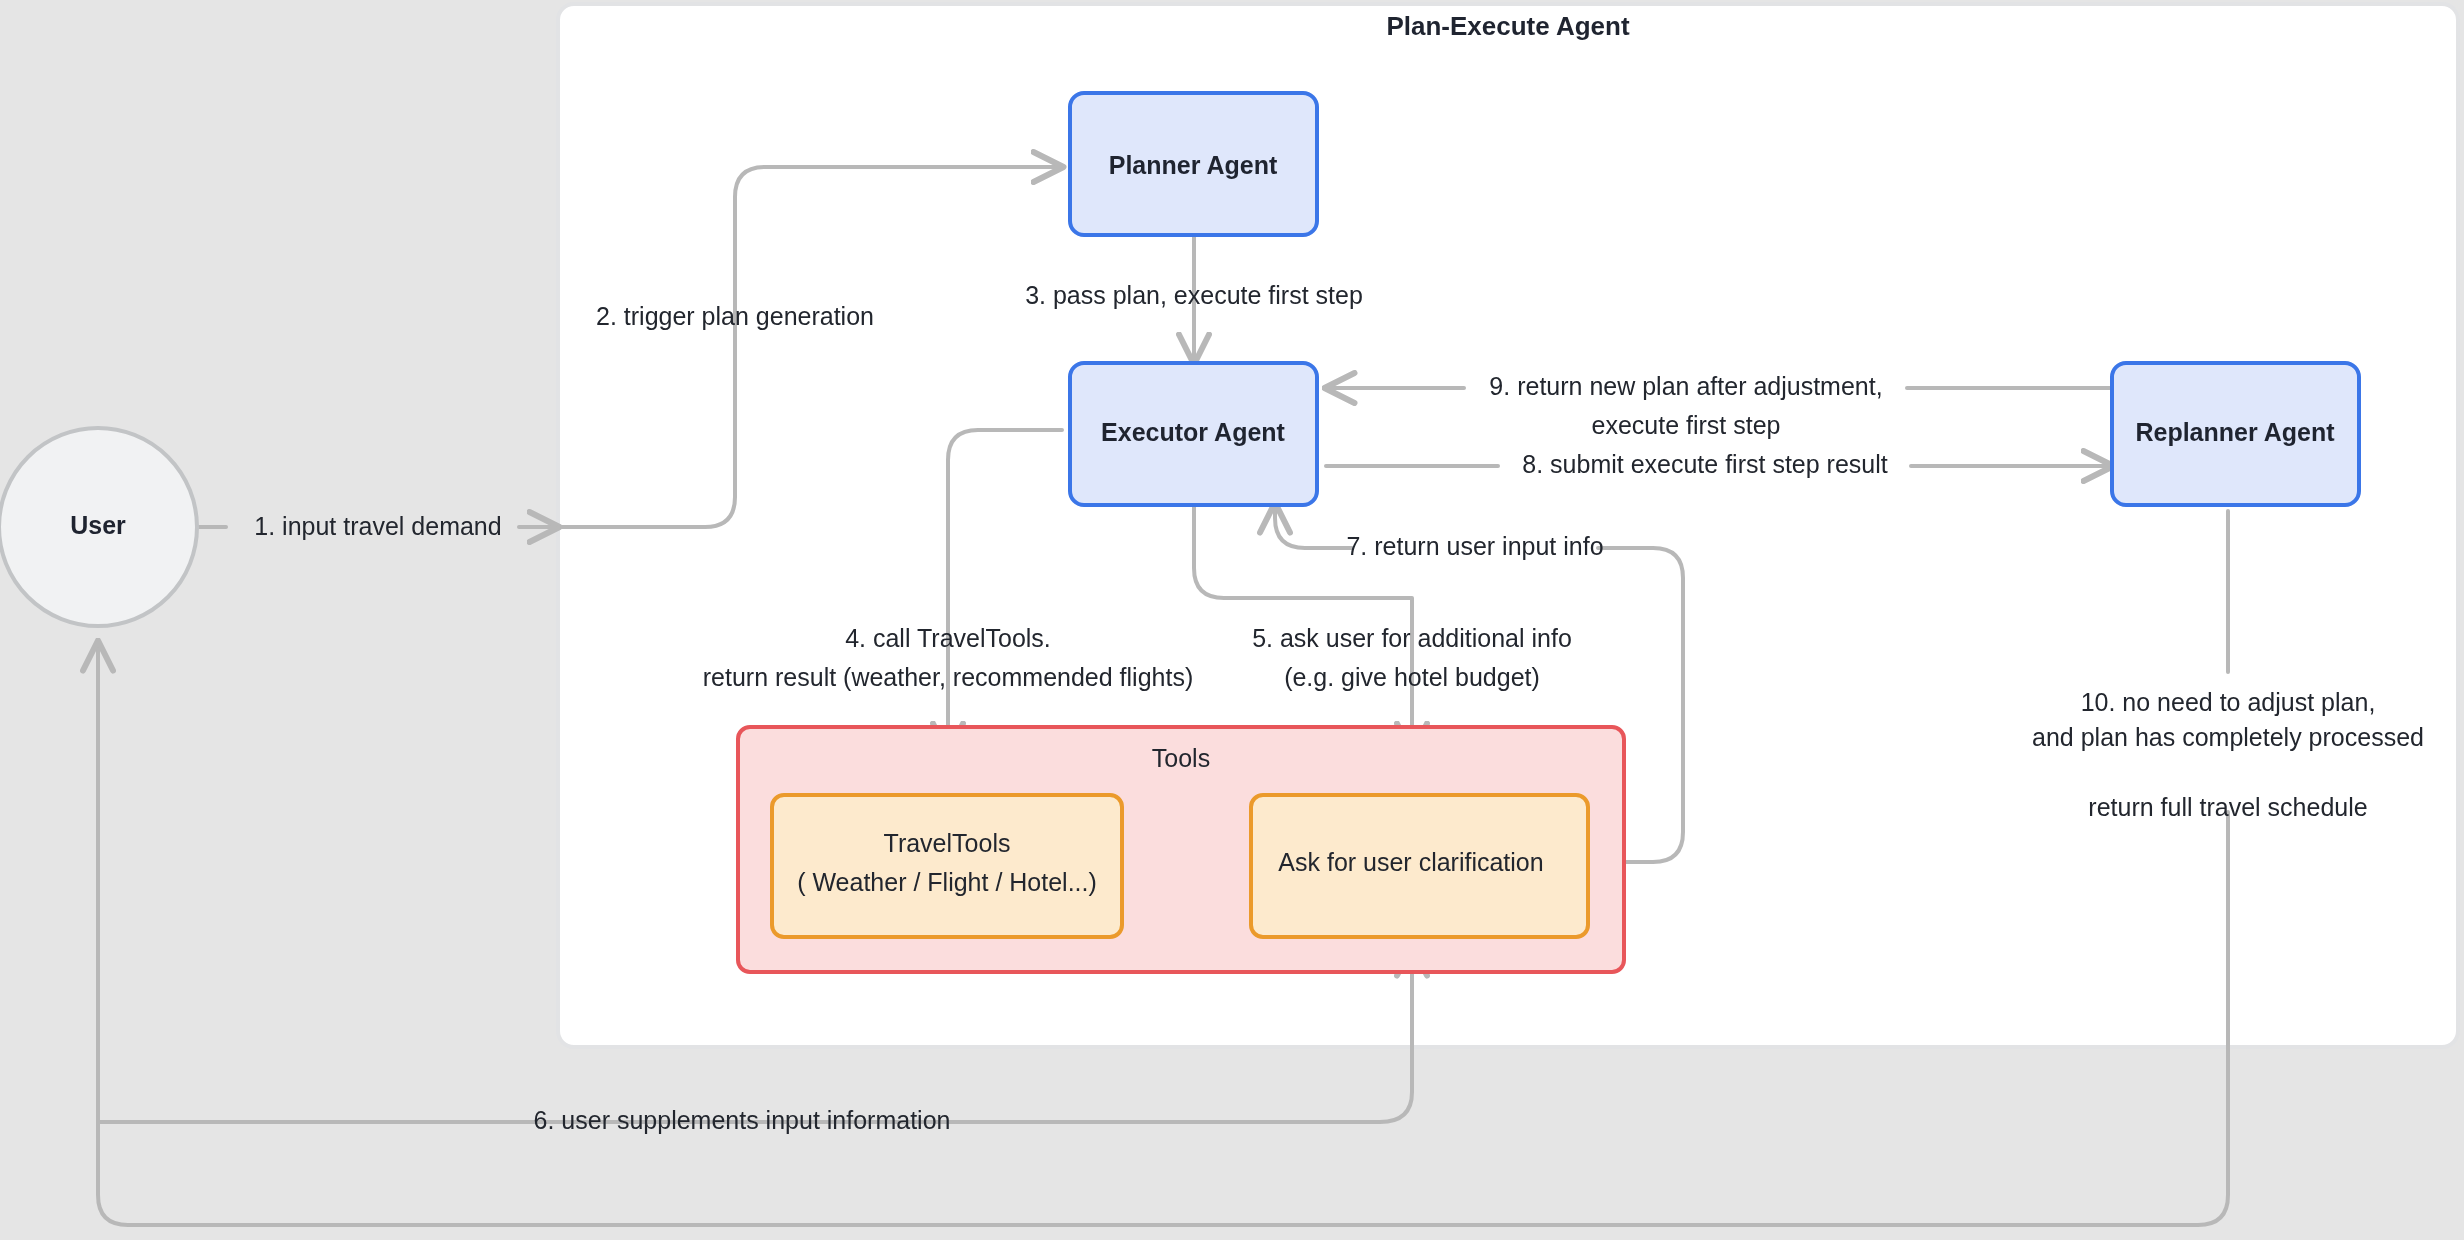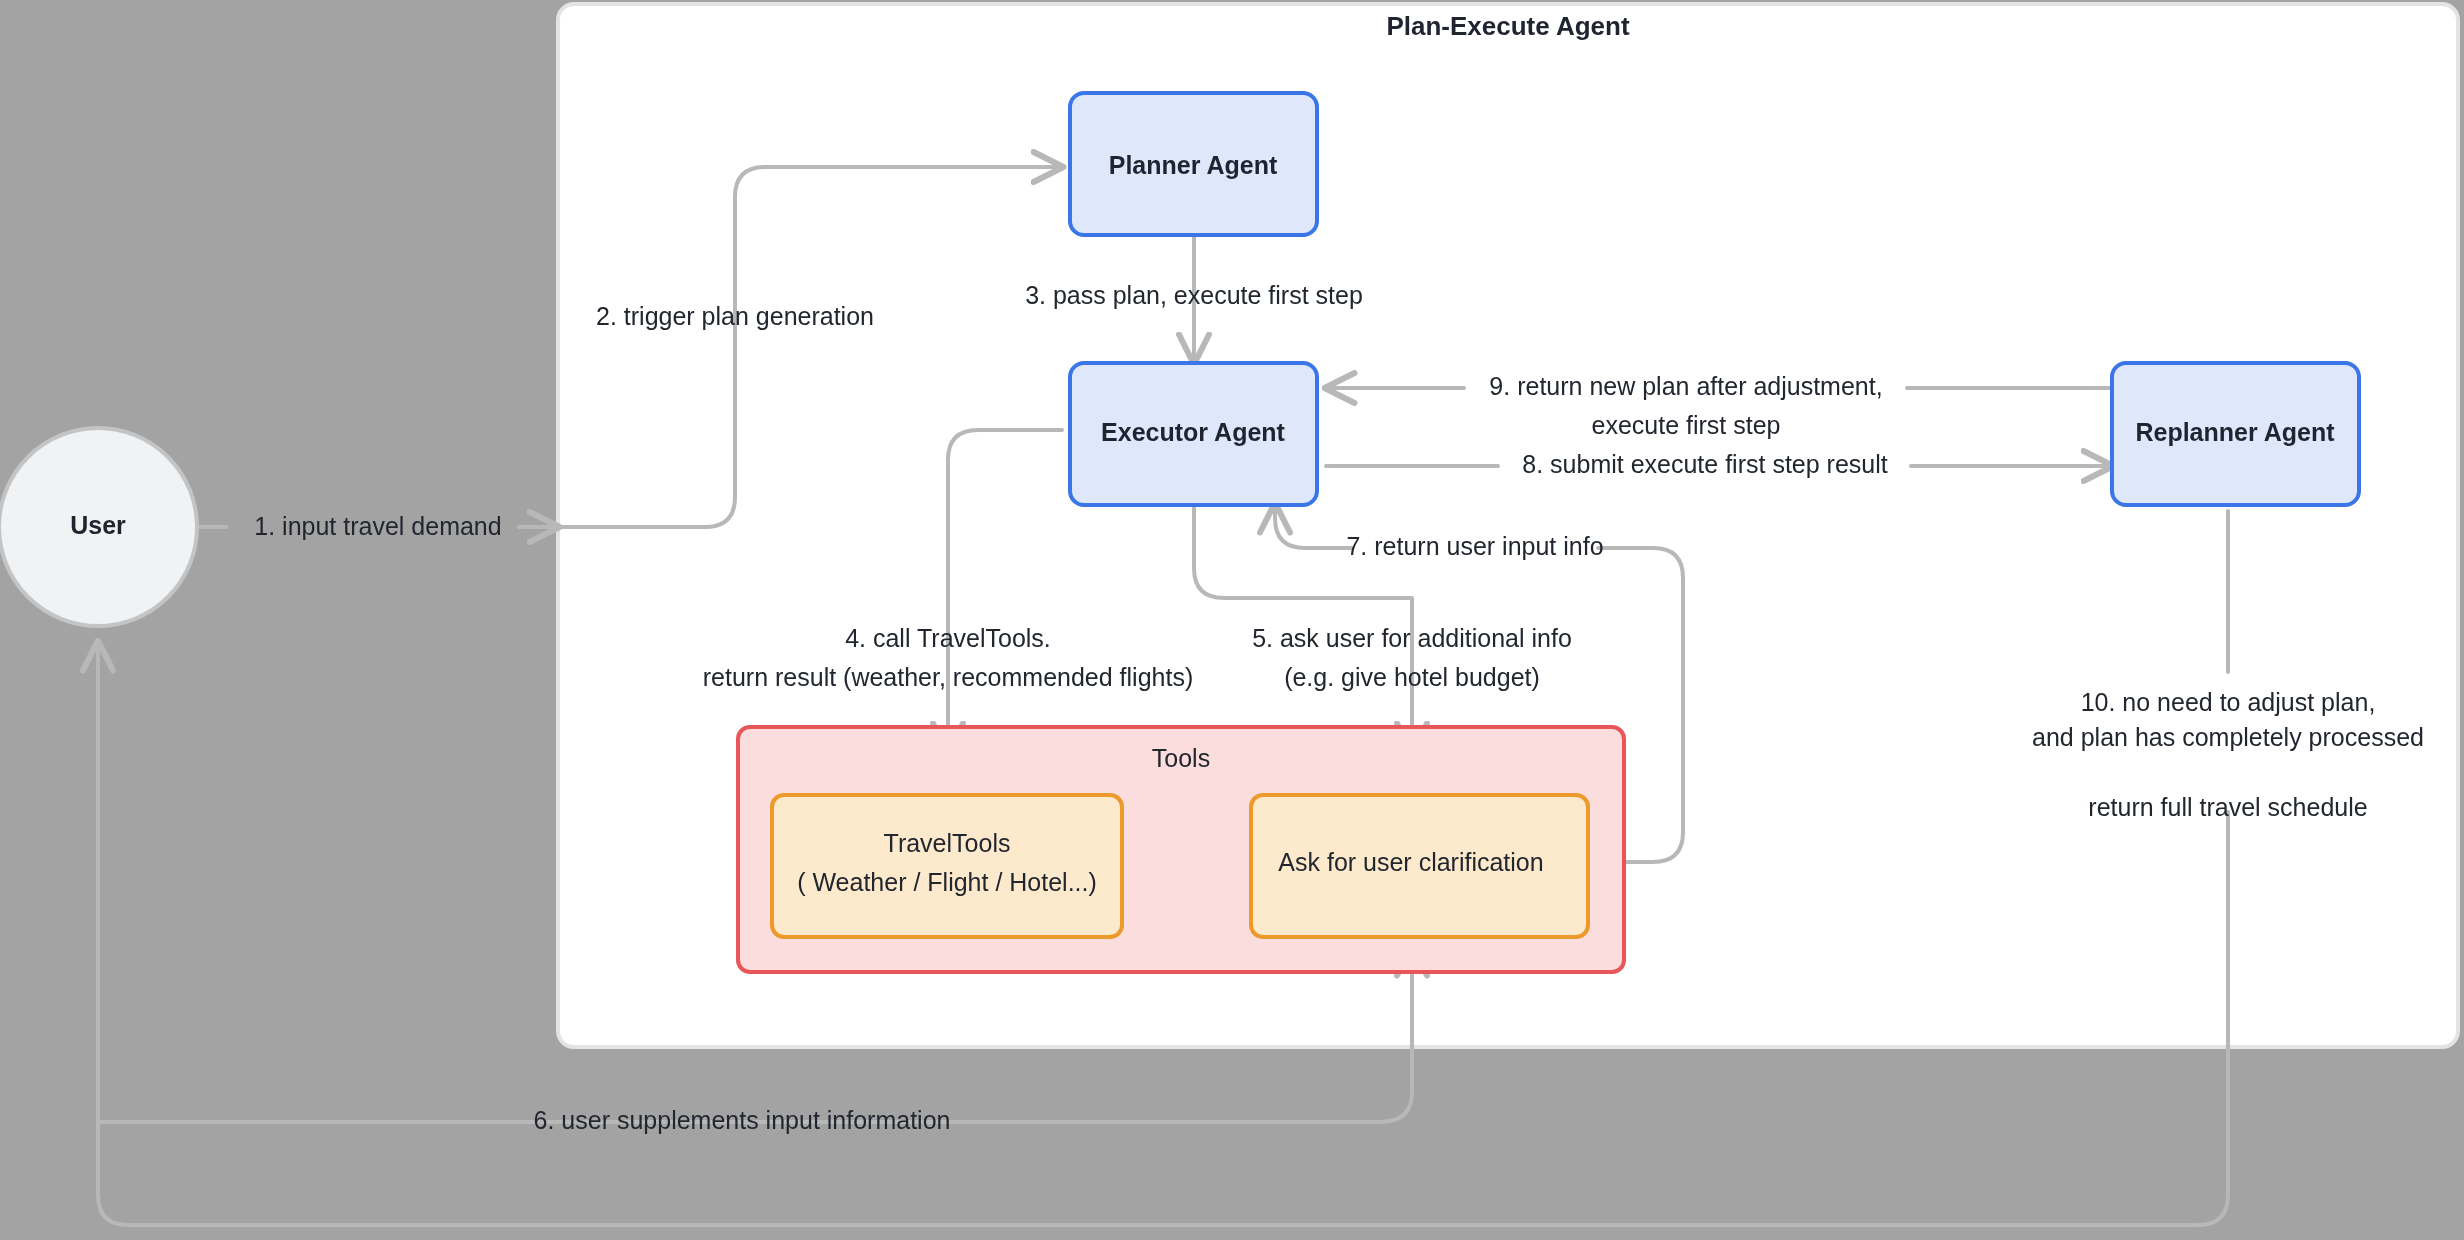--- a/index.html
+++ b/index.html
@@ -1,17 +1,17 @@
 <!DOCTYPE html>
 <html><head>
 <meta charset="utf-8">
 <style>
   html,body{margin:0;padding:0;background:#ffffff;}
   body{font-family:"Liberation Sans","DejaVu Sans",sans-serif;}
-  #stage{position:relative;width:2464px;height:1240px;background:#a3a3a3;overflow:hidden;}
+  #stage{position:relative;width:2464px;height:1240px;background:#e5e5e5;overflow:hidden;}
   svg#flow{position:absolute;left:0;top:0;width:2464px;height:1240px;}
   .edge{fill:none;stroke:#b8b8b8;stroke-width:4;stroke-linecap:round;stroke-linejoin:round;}
   .container-rect{fill:#ffffff;stroke:#e2e3e5;stroke-width:4;}
   .node-blue{fill:#dfe7fb;stroke:#3b76e8;stroke-width:4;}
   .node-circle{fill:#f1f2f3;stroke:#c2c4c6;stroke-width:4;}
   .tools-rect{fill:#fbdddd;stroke:#e8565a;stroke-width:4;}
   .tool-rect{fill:#fdeacd;stroke:#eb9a2b;stroke-width:4;}
   text{dominant-baseline:middle;}
   .t-title{font-family:"Liberation Sans","DejaVu Sans",sans-serif;font-size:26px;font-weight:bold;fill:#1f2430;text-anchor:middle;}
   .t-node{font-family:"Liberation Sans","DejaVu Sans",sans-serif;font-size:25px;font-weight:bold;fill:#1f2430;text-anchor:middle;}

